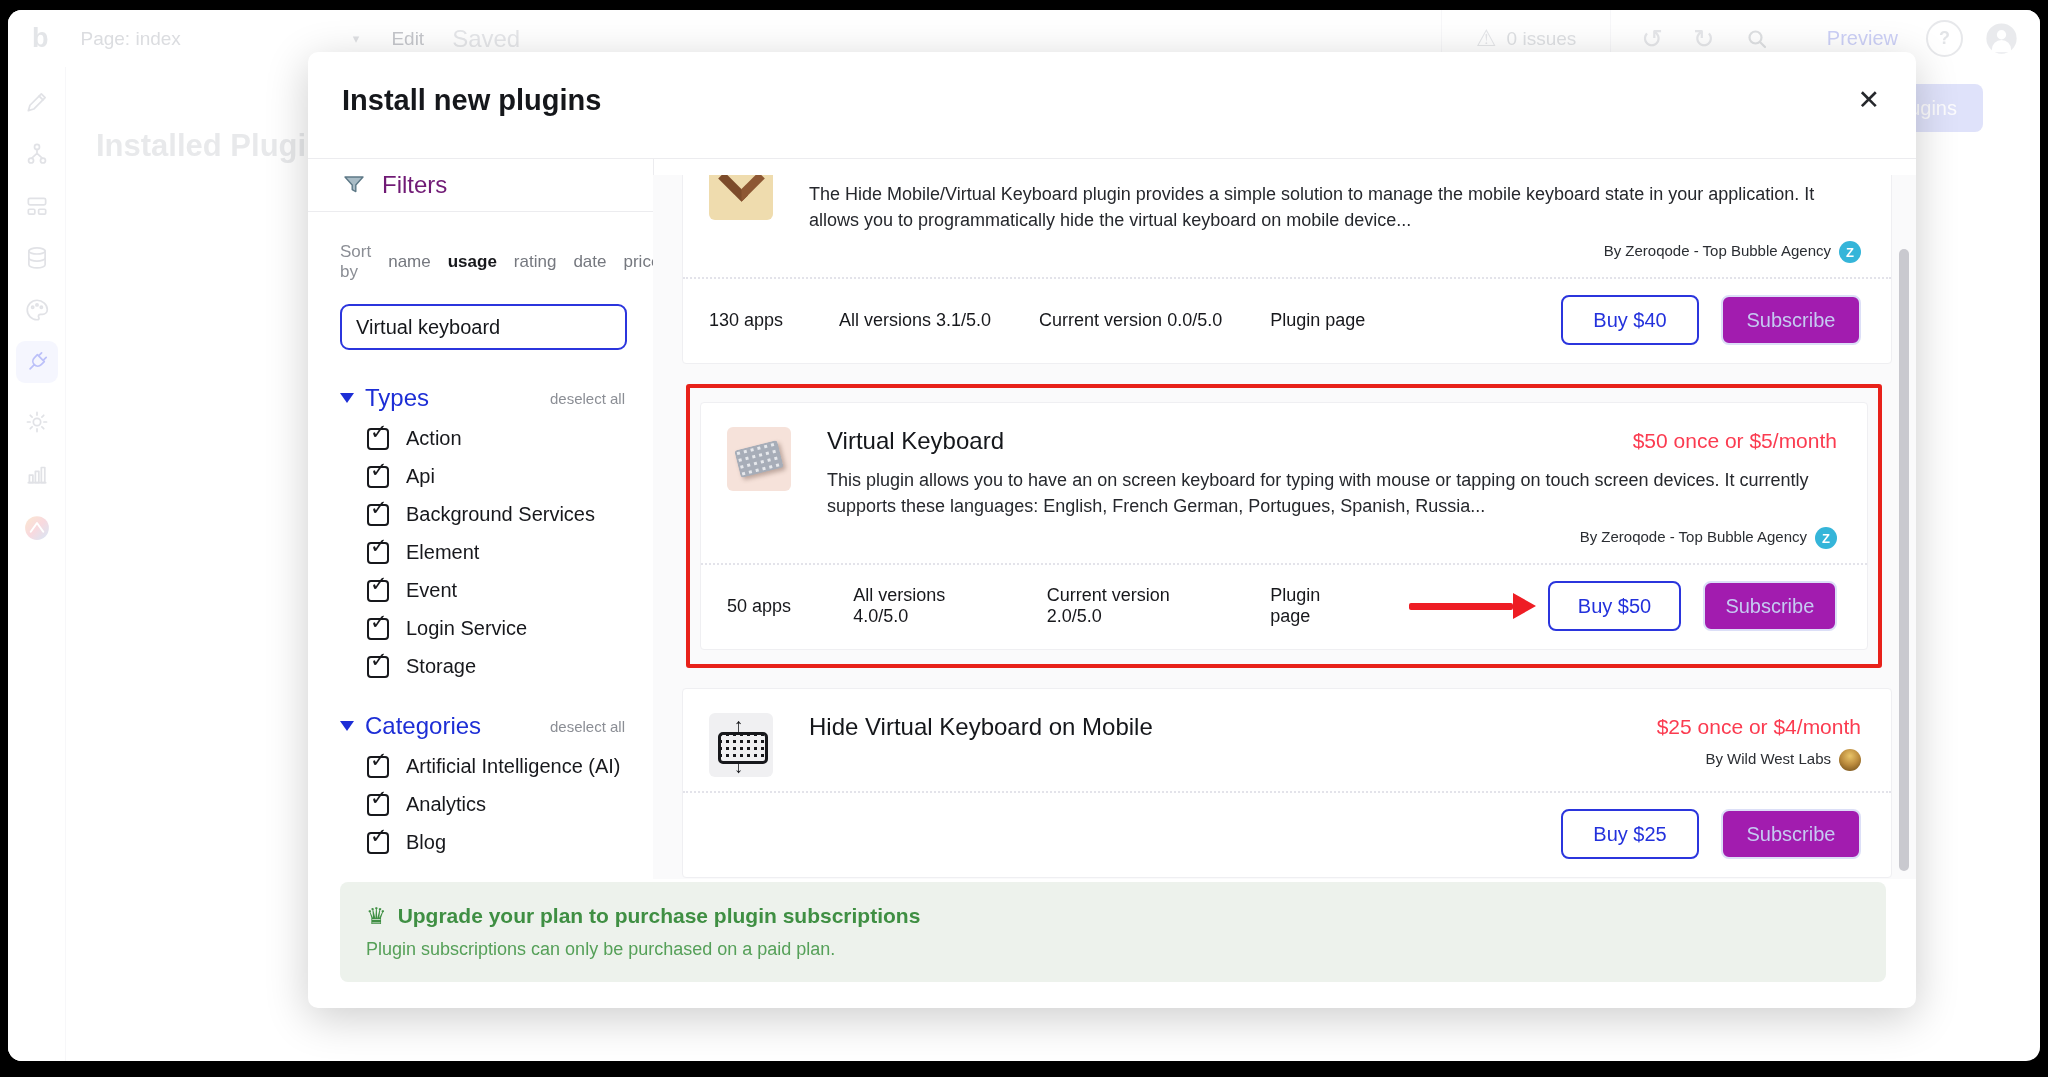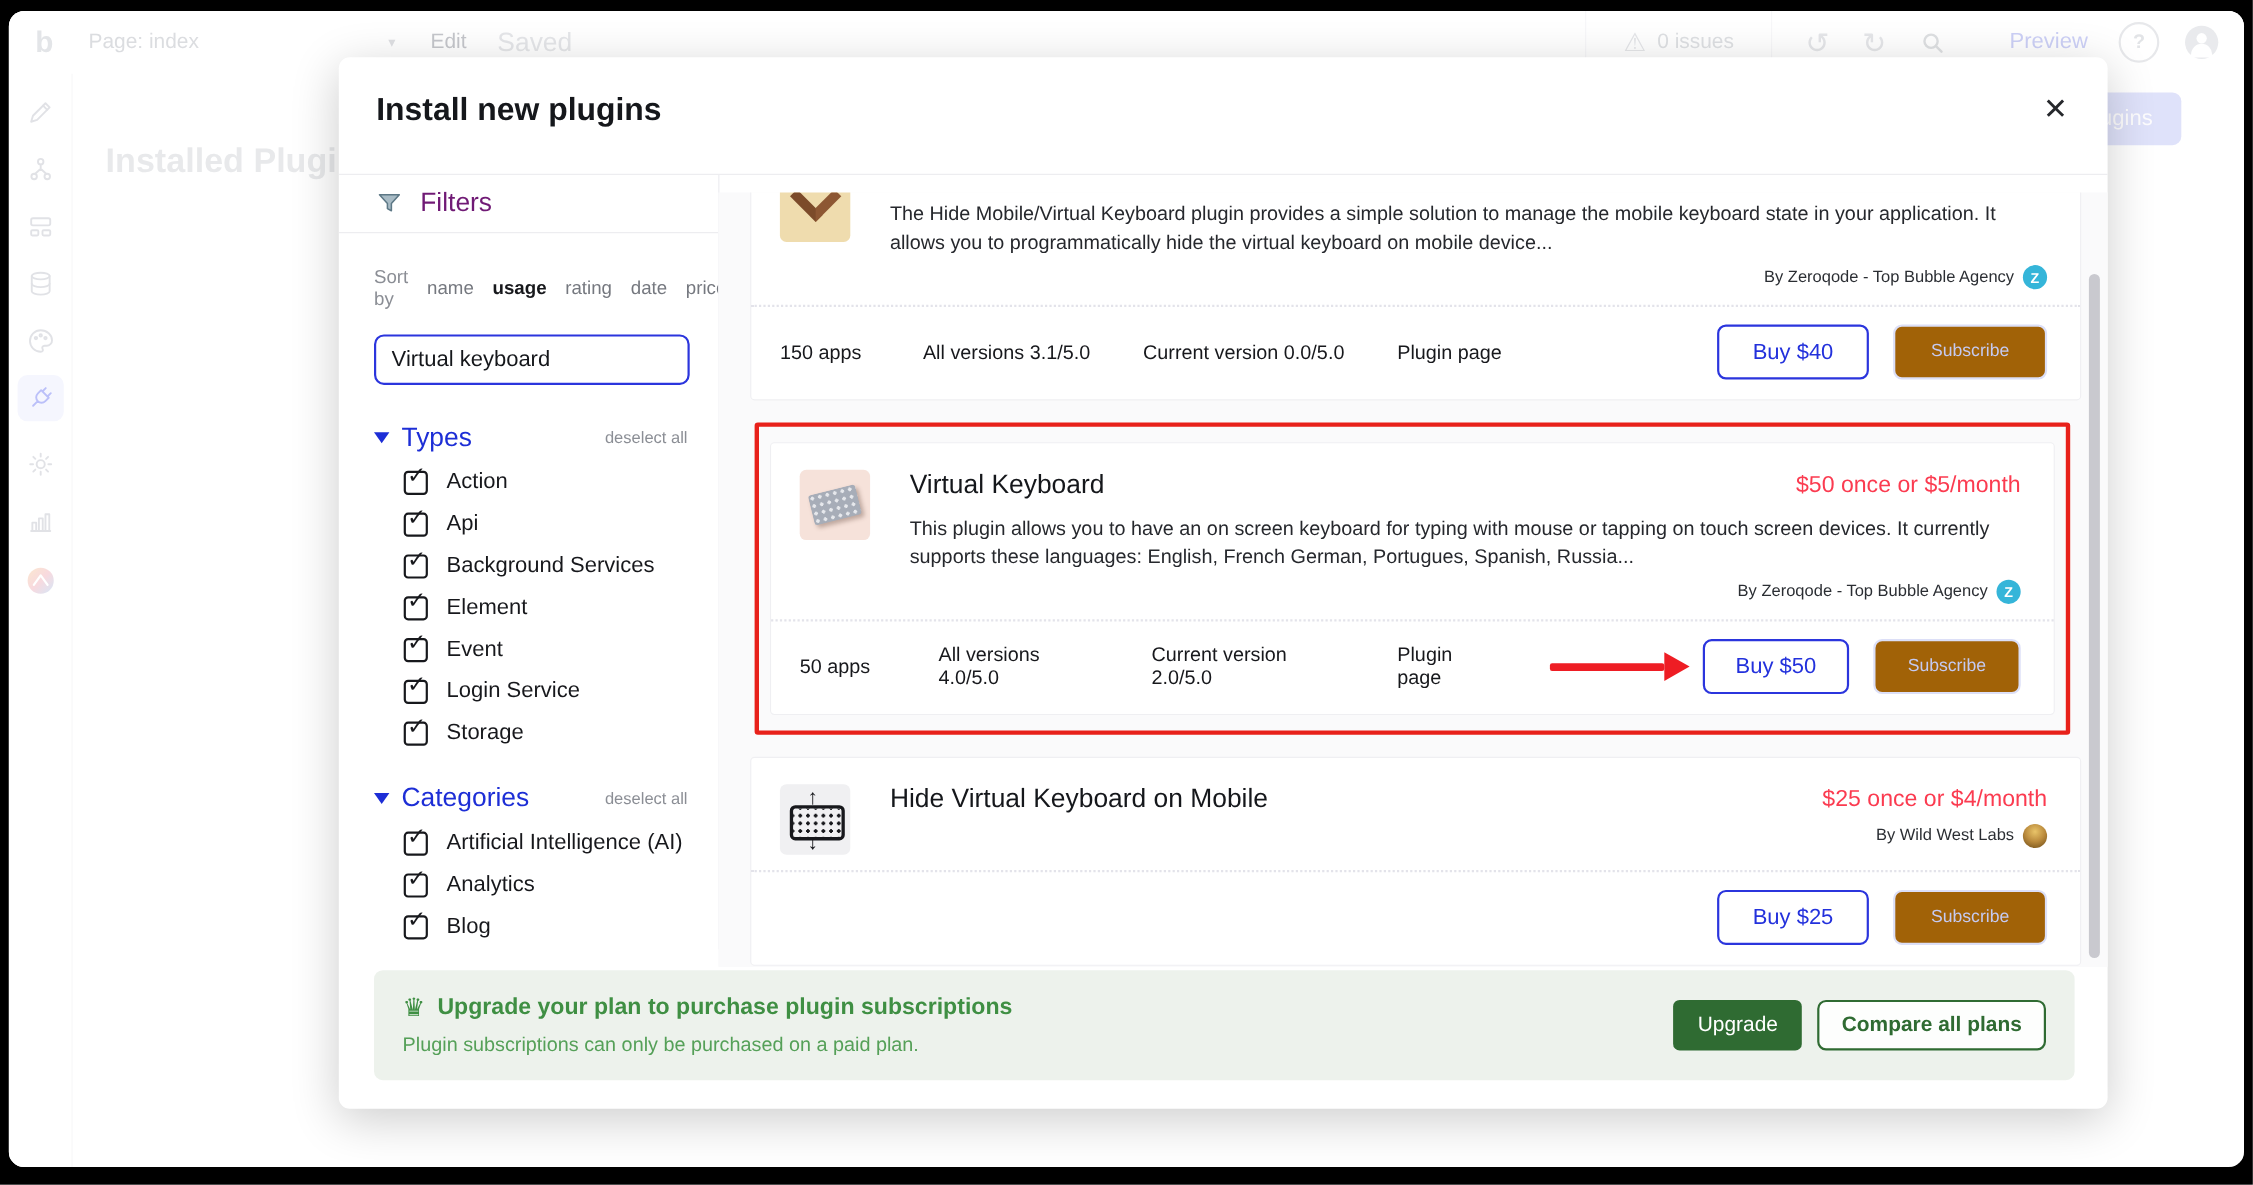--- a/index.html
+++ b/index.html
@@ -96,22 +96,22 @@
   .badge-z{display:inline-flex;align-items:center;justify-content:center;width:22px;height:22px;border-radius:50%;
     background:#35b5d9;color:#fff;font-size:13px;font-weight:bold;margin-left:8px;vertical-align:middle;}
   .badge-ww{display:inline-block;width:22px;height:22px;border-radius:50%;margin-left:8px;vertical-align:middle;
     background:radial-gradient(circle at 50% 32%,#e9c469 0%,#bb8b3d 48%,#684715 100%);}
   .pcard-stats{border-top:2px dotted #e3e3ea;padding:16px 30px 18px 26px;display:flex;align-items:center;
     font-size:18px;color:#17181c;}
   .stat{margin-right:48px;}
   .stat.apps{width:92px;margin-right:38px;}
   .btn-buy{margin-left:auto;width:138px;height:50px;border:2px solid #2b35dd;border-radius:8px;background:#fff;
     color:#2331dc;font-size:20px;display:flex;align-items:center;justify-content:center;box-sizing:border-box;}
-  .btn-sub{margin-left:22px;width:140px;height:50px;border:2px solid #dcdff7;border-radius:8px;background:#a16207;
-    color:#c5caf1;font-size:16px;display:flex;align-items:center;justify-content:center;box-sizing:border-box;}
+  .btn-sub{margin-left:22px;width:140px;height:50px;border:2px solid #dcdff7;border-radius:8px;background:#a21caf;
+    color:#c5caf1;font-size:20px;display:flex;align-items:center;justify-content:center;box-sizing:border-box;}
   .highlight-wrap{border:4px solid #e8211a;border-radius:3px;margin:0 10px 20px 4px;padding:14px 10px;}
   .highlight-wrap .pcard{margin-bottom:0;}
   .red-arrow{display:flex;align-items:center;margin-left:auto;margin-right:12px;}
   .red-arrow .tail{width:104px;height:7px;background:#ee1d24;border-radius:2px;}
   .red-arrow .head{width:0;height:0;border-top:13px solid transparent;border-bottom:13px solid transparent;border-left:23px solid #ee1d24;}
   .red-arrow + .btn-buy{margin-left:0;}
   .scroll-thumb{position:absolute;right:7px;top:74px;bottom:8px;width:10px;background:#c9c9cf;border-radius:6px;}
   
   .banner{position:absolute;left:32px;right:30px;top:830px;height:100px;background:#edf2ec;border-radius:8px;
     display:flex;align-items:center;padding:0 26px;box-sizing:border-box;}
@@ -335,21 +335,21 @@
                 <div class="chev"></div>
               </div>
             <div class="pcard-main">
               <div class="pcard-desc nomargin">The Hide Mobile/Virtual Keyboard plugin provides a simple solution to manage the mobile keyboard state in your application. It allows you to programmatically hide the virtual keyboard on mobile device...</div>
               <div class="pcard-by">
                 <span>By Zeroqode - Top Bubble Agency</span><span class="badge-z">Z</span>
               </div>
             </div>
           </div>
           <div class="pcard-stats">
-            <span class="stat apps">150 apps</span>
+            <span class="stat apps">130 apps</span>
             <span class="stat">All versions 3.1/5.0</span>
             <span class="stat">Current version 0.0/5.0</span>
             <span class="stat">Plugin page</span>
             <span class="btn-buy">Buy $40</span>
             <span class="btn-sub">Subscribe</span>
           </div>
         </div>
 
         <div class="highlight-wrap">
           <div class="pcard">
@@ -408,20 +408,16 @@
     </div>
 
     <div class="banner">
       <div class="banner-text">
         <div class="banner-line1">
           <span class="crown">♛</span>
           <span class="banner-title">Upgrade your plan to purchase plugin subscriptions</span>
         </div>
         <div class="banner-sub">Plugin subscriptions can only be purchased on a paid plan.</div>
       </div>
-      <div class="banner-btns">
-        <span class="btn-upgrade">Upgrade</span>
-        <span class="btn-compare">Compare all plans</span>
-      </div>
     </div>
   </div>
 
 </div>
 
 </body></html>

